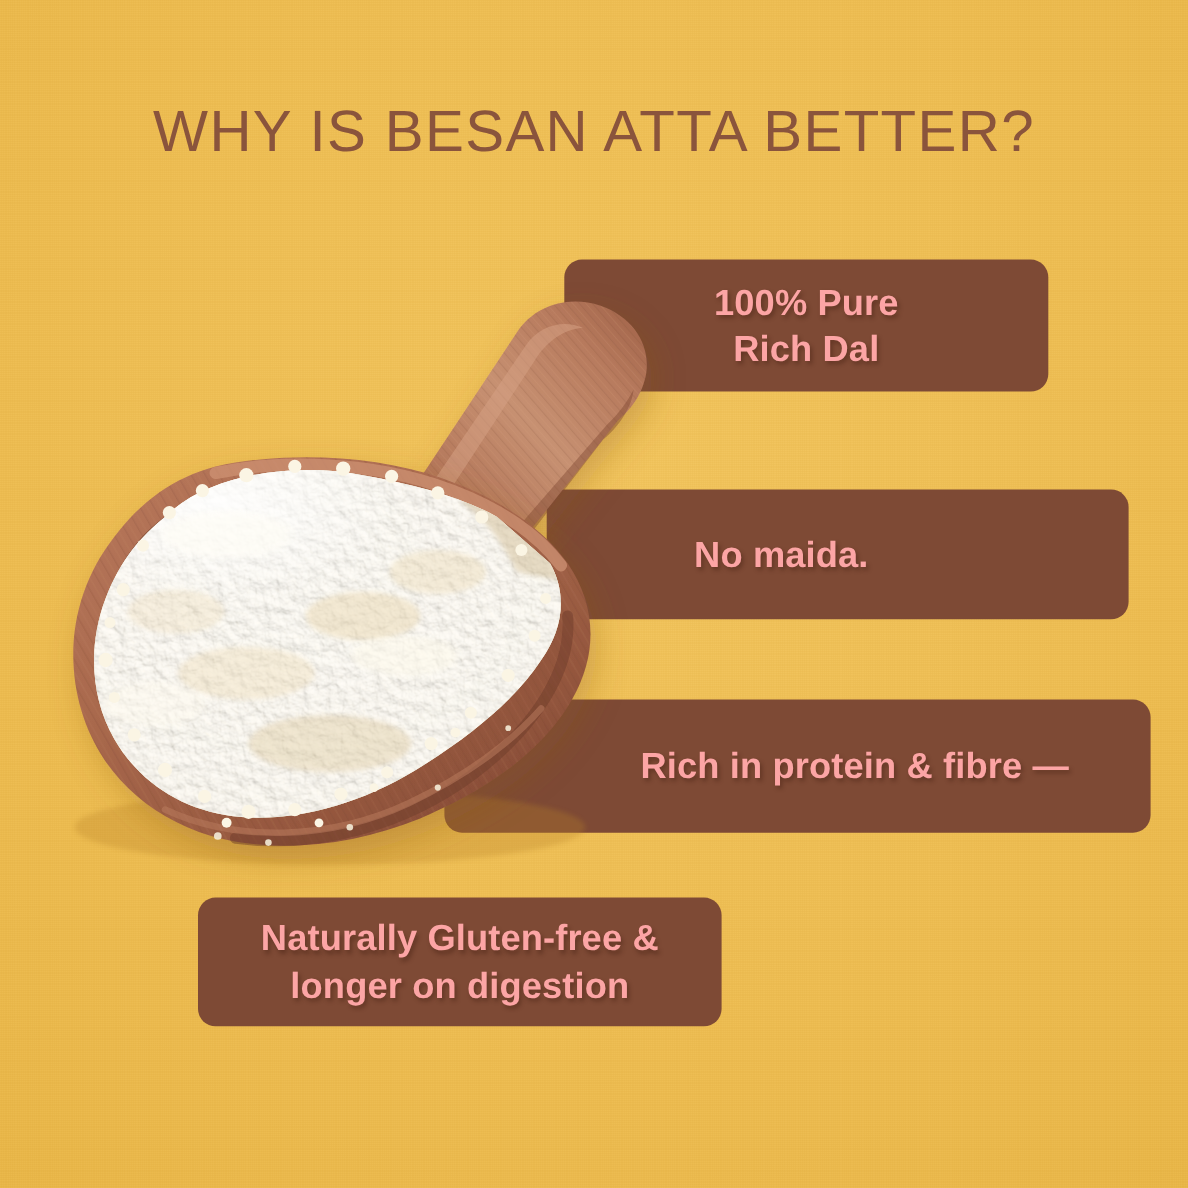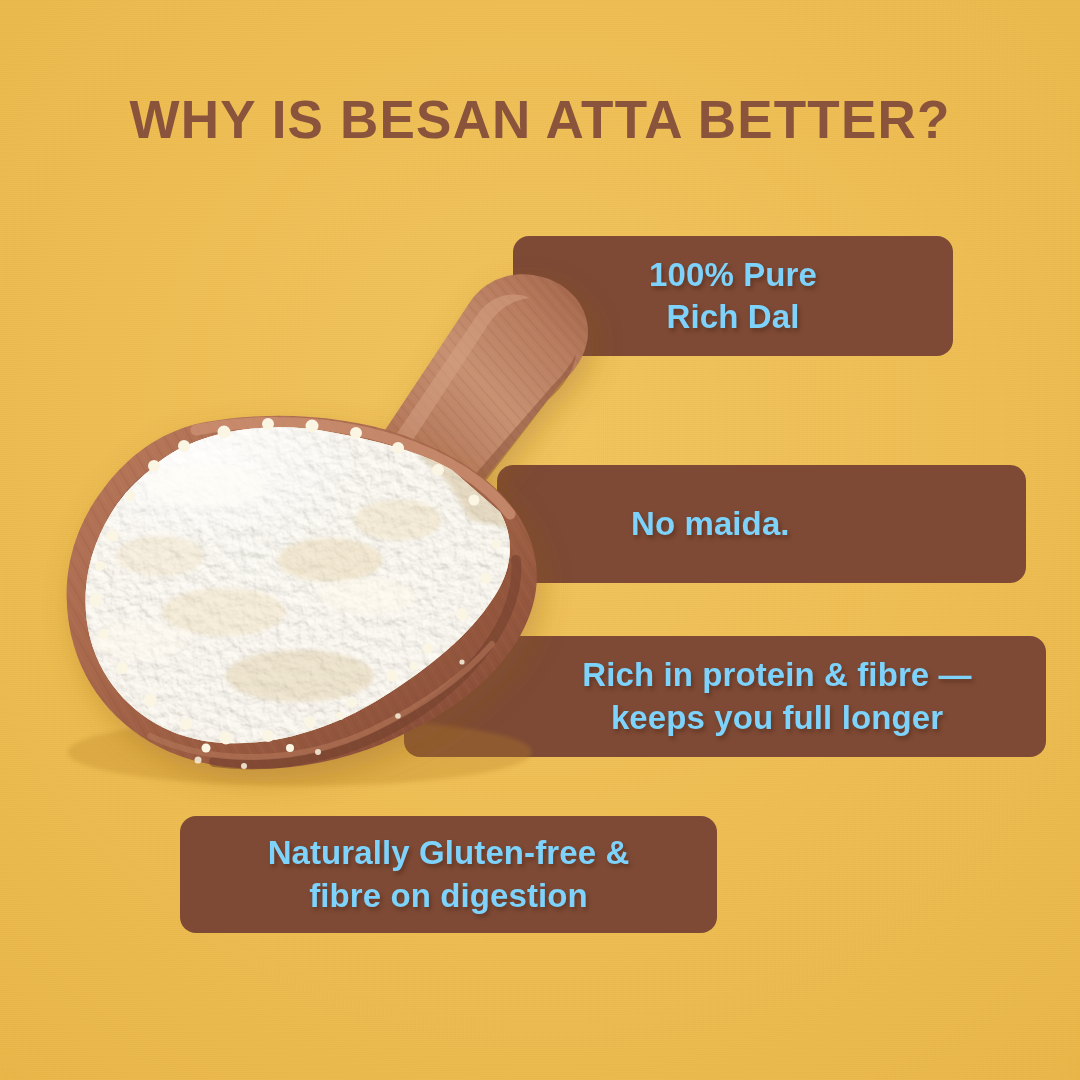--- a/index.html
+++ b/index.html
@@ -37,64 +37,63 @@
   
   #title {
     position: absolute;
     left: 0;
     right: 0;
     top: 92px;
     z-index: 6;
     text-align: center;
     color: #8a543c;
     font-size: 53px;
-    font-weight: 700;
+    font-weight: 400;
     letter-spacing: 1.2px;
     line-height: 1.06;
     white-space: nowrap;
     text-transform: uppercase;
     font-stretch: condensed;
     transform: scaleX(1.0);
   }
 
   
   .callout {
     position: absolute;
     box-sizing: border-box;
     background: #7e4a35;
     border-radius: 16px;
-    color: #7dd3fc;
+    color: #fca5a5;
     font-weight: 700;
     line-height: 1.28;
     display: flex;
     flex-direction: column;
     justify-content: center;
     text-shadow: 2px 3px 4px rgba(60,25,12,.40);
     padding: 16px 26px;
     letter-spacing: .1px;
   }
   .callout .line { display: block; white-space: nowrap; }
 
   #callout-1 {
     left: 513px; top: 236px; width: 440px; height: 120px;
     font-size: 33px; text-align: center; z-index: 2;
   }
   #callout-2 {
     left: 497px; top: 445px; width: 529px; height: 118px;
     font-size: 33px; text-align: left; z-index: 2;
     padding-left: 134px;
-    margin-top: 20px;
   }
   #callout-3 {
     left: 404px; top: 636px; width: 642px; height: 121px;
     font-size: 33px; text-align: center; z-index: 2;
     padding-left: 130px;
   }
   #callout-4 {
-    left: 180px; top: 816px; width: 537px; height: 117px;
+    left: 180px; top: 816px; width: 476px; height: 117px;
     font-size: 33px; text-align: center; z-index: 5;
   }
 
   
   #scoop {
     position: absolute;
     left: 0; top: 0;
     width: 1080px; height: 1080px;
     z-index: 4;
     pointer-events: none;
@@ -114,26 +113,25 @@
     <span class="line">100% Pure</span>
     <span class="line">Rich Dal</span>
   </div>
 
   <div class="callout" id="callout-2">
     <span class="line">No maida.</span>
   </div>
 
   <div class="callout" id="callout-3">
     <span class="line">Rich in protein &amp; fibre —</span>
-    <span class="line">keeps you full longer</span>
   </div>
 
   <div class="callout" id="callout-4">
     <span class="line">Naturally Gluten-free &amp;</span>
-    <span class="line">fibre on digestion</span>
+    <span class="line">longer on digestion</span>
   </div>
 
   <svg id="scoop" viewBox="0 0 1080 1080">
     <defs>
 
       <linearGradient id="handleGrad" x1="0" y1="1" x2="1" y2="0">
         <stop offset="0%" stop-color="#9c5f44"></stop>
         <stop offset="28%" stop-color="#b4775a"></stop>
         <stop offset="55%" stop-color="#c79172"></stop>
         <stop offset="80%" stop-color="#b77a5d"></stop>

